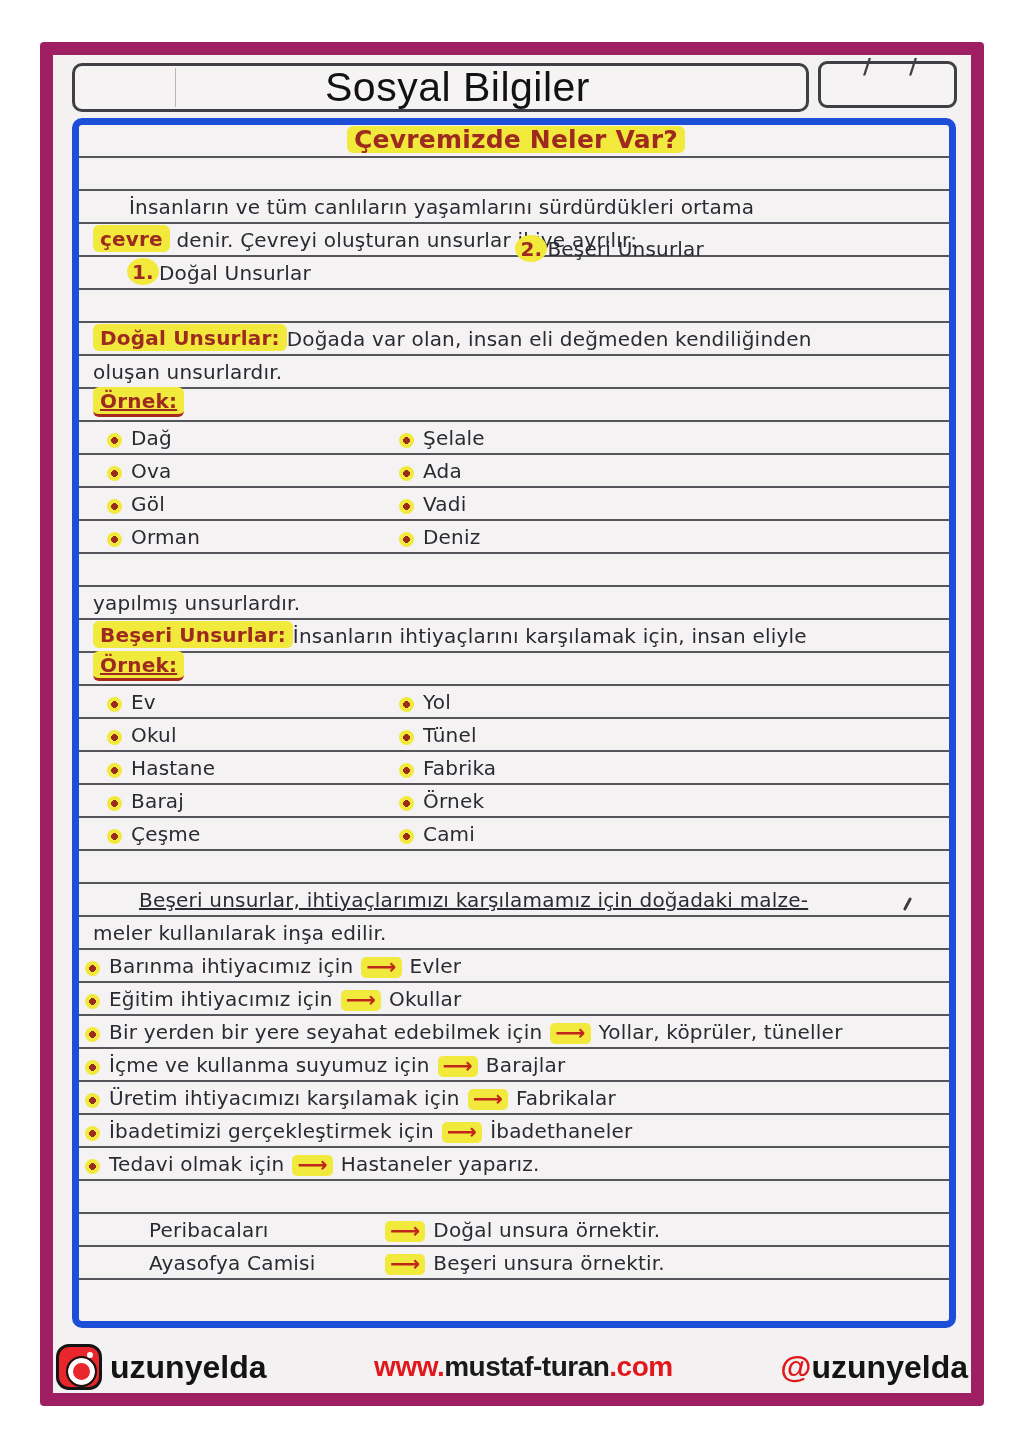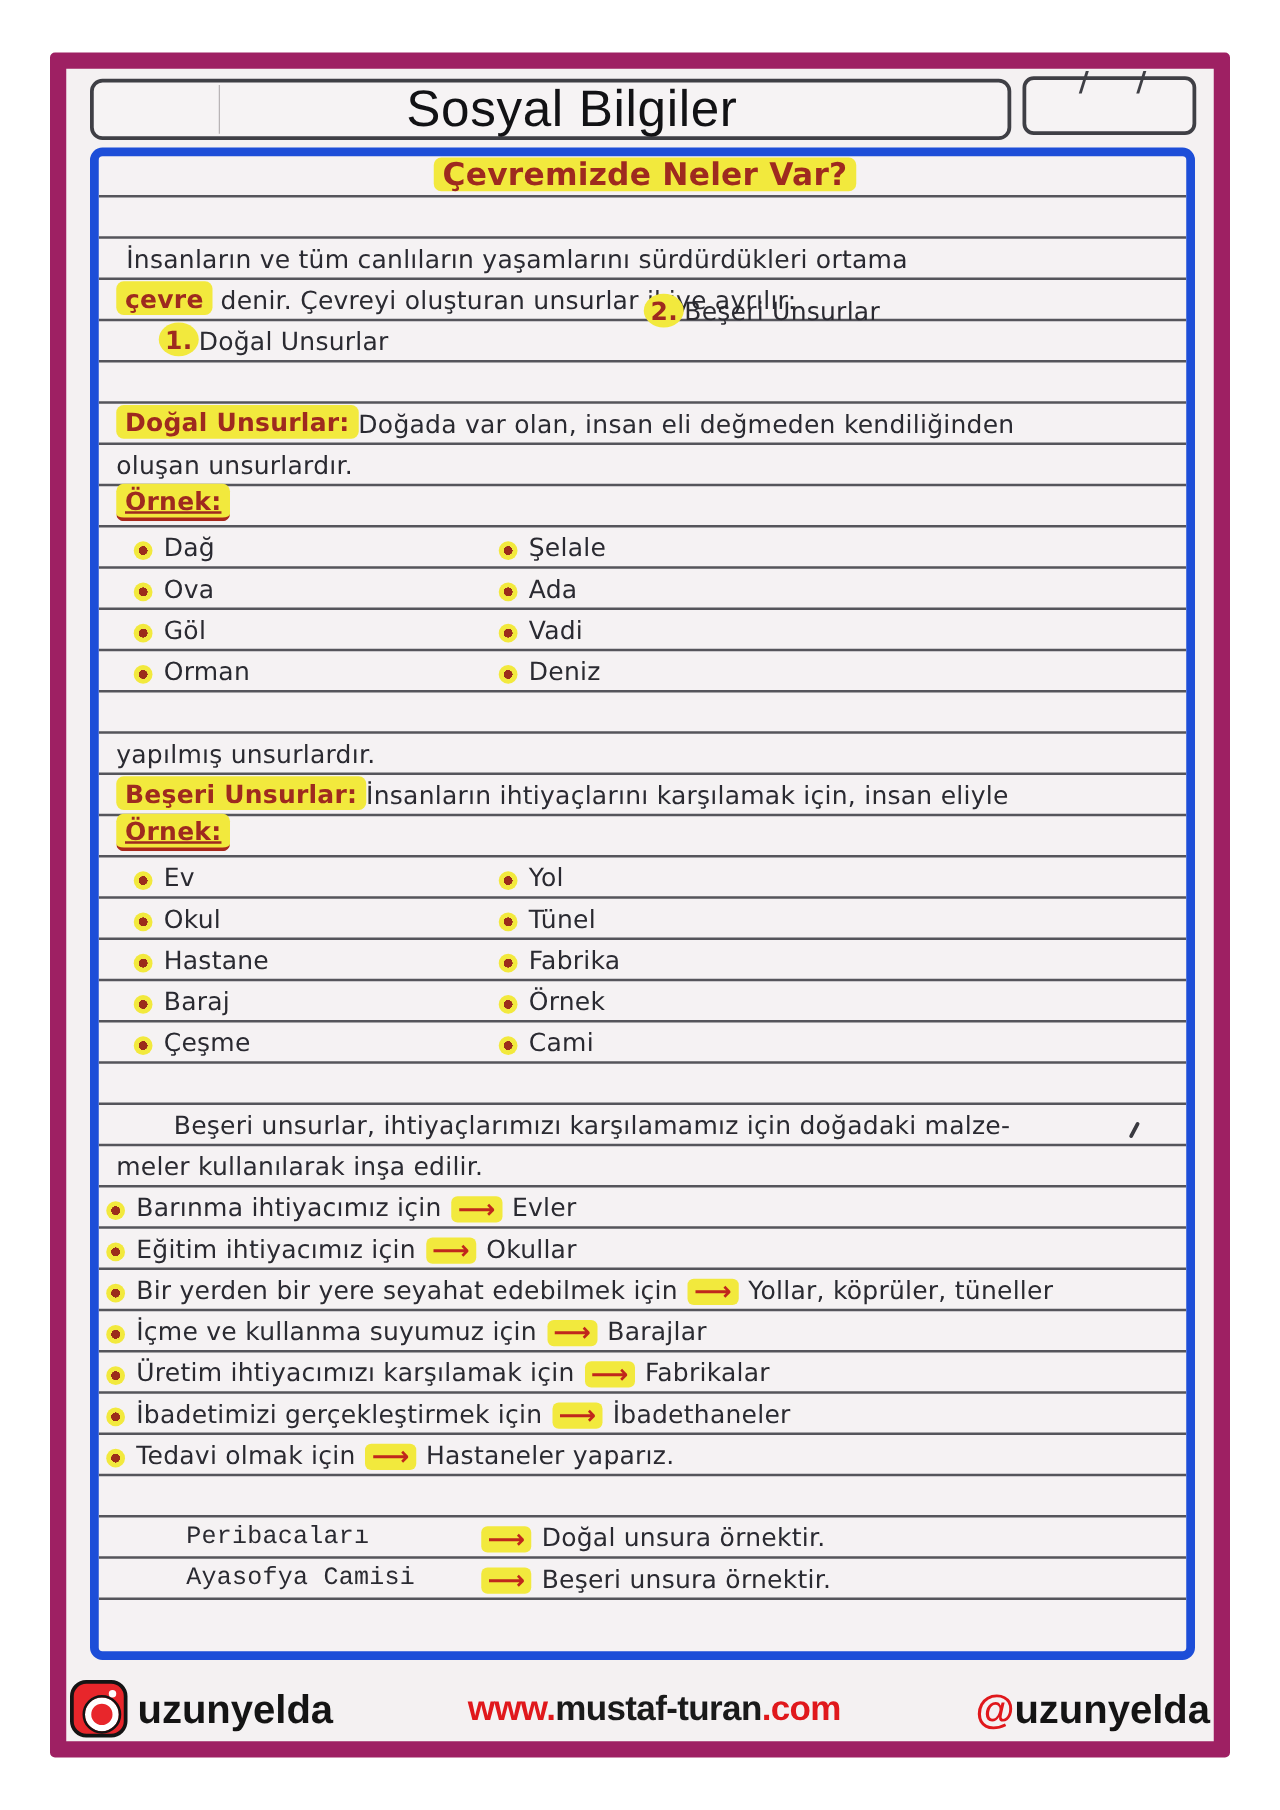--- a/index.html
+++ b/index.html
@@ -42,24 +42,24 @@
 
   .cell { display:inline-flex; align-items:flex-end; }
   .c1 { width:292px; margin-left:14px; }
   .bullet { width:15px; height:15px; flex:none; border-radius:50%; margin:0 9px 2px 0;
             background:radial-gradient(circle, #9b2c1b 0 3.5px, #f2e93d 3.6px 100%); }
   .needs-bullet { margin-left:-8px; }
 
   .arrow-icon { color:#c0271c; font-weight:700; font-size:21px; background:#f2e93d;
                 border-radius:5px; padding:0 5px 1px 5px; margin:0 8px; line-height:20px; }
 
-  .indent-lg { padding-left:60px; }
-  .indent-md { padding-left:22px; }
+  .indent-lg { padding-left:60px;text-decoration:underline; }
+  .indent-md { padding-left:50px; }
   .indent-ex { padding-left:70px; }
-  .ex-left { display:inline-block; width:228px;font-family:Liberation Mono, monospace; }
+  .ex-left { display:inline-block; width:228px; }
   .items-left { margin-left:34px; width:336px; display:inline-flex; align-items:flex-end; }
 
   .stray-pen-mark { position:absolute; right:40px; top:772px; width:3px; height:14px;
                     background:#3a3a40; border-radius:2px; transform:rotate(28deg); }
 
   
   .footer { position:absolute; left:56px; top:1336px; width:912px; height:62px;
             display:flex; align-items:center; justify-content:space-between; }
   .ig-group { display:flex; align-items:center; gap:8px; }
   .ig-icon { width:46px; height:46px; background:#e8262b; border:3px solid #141414;

